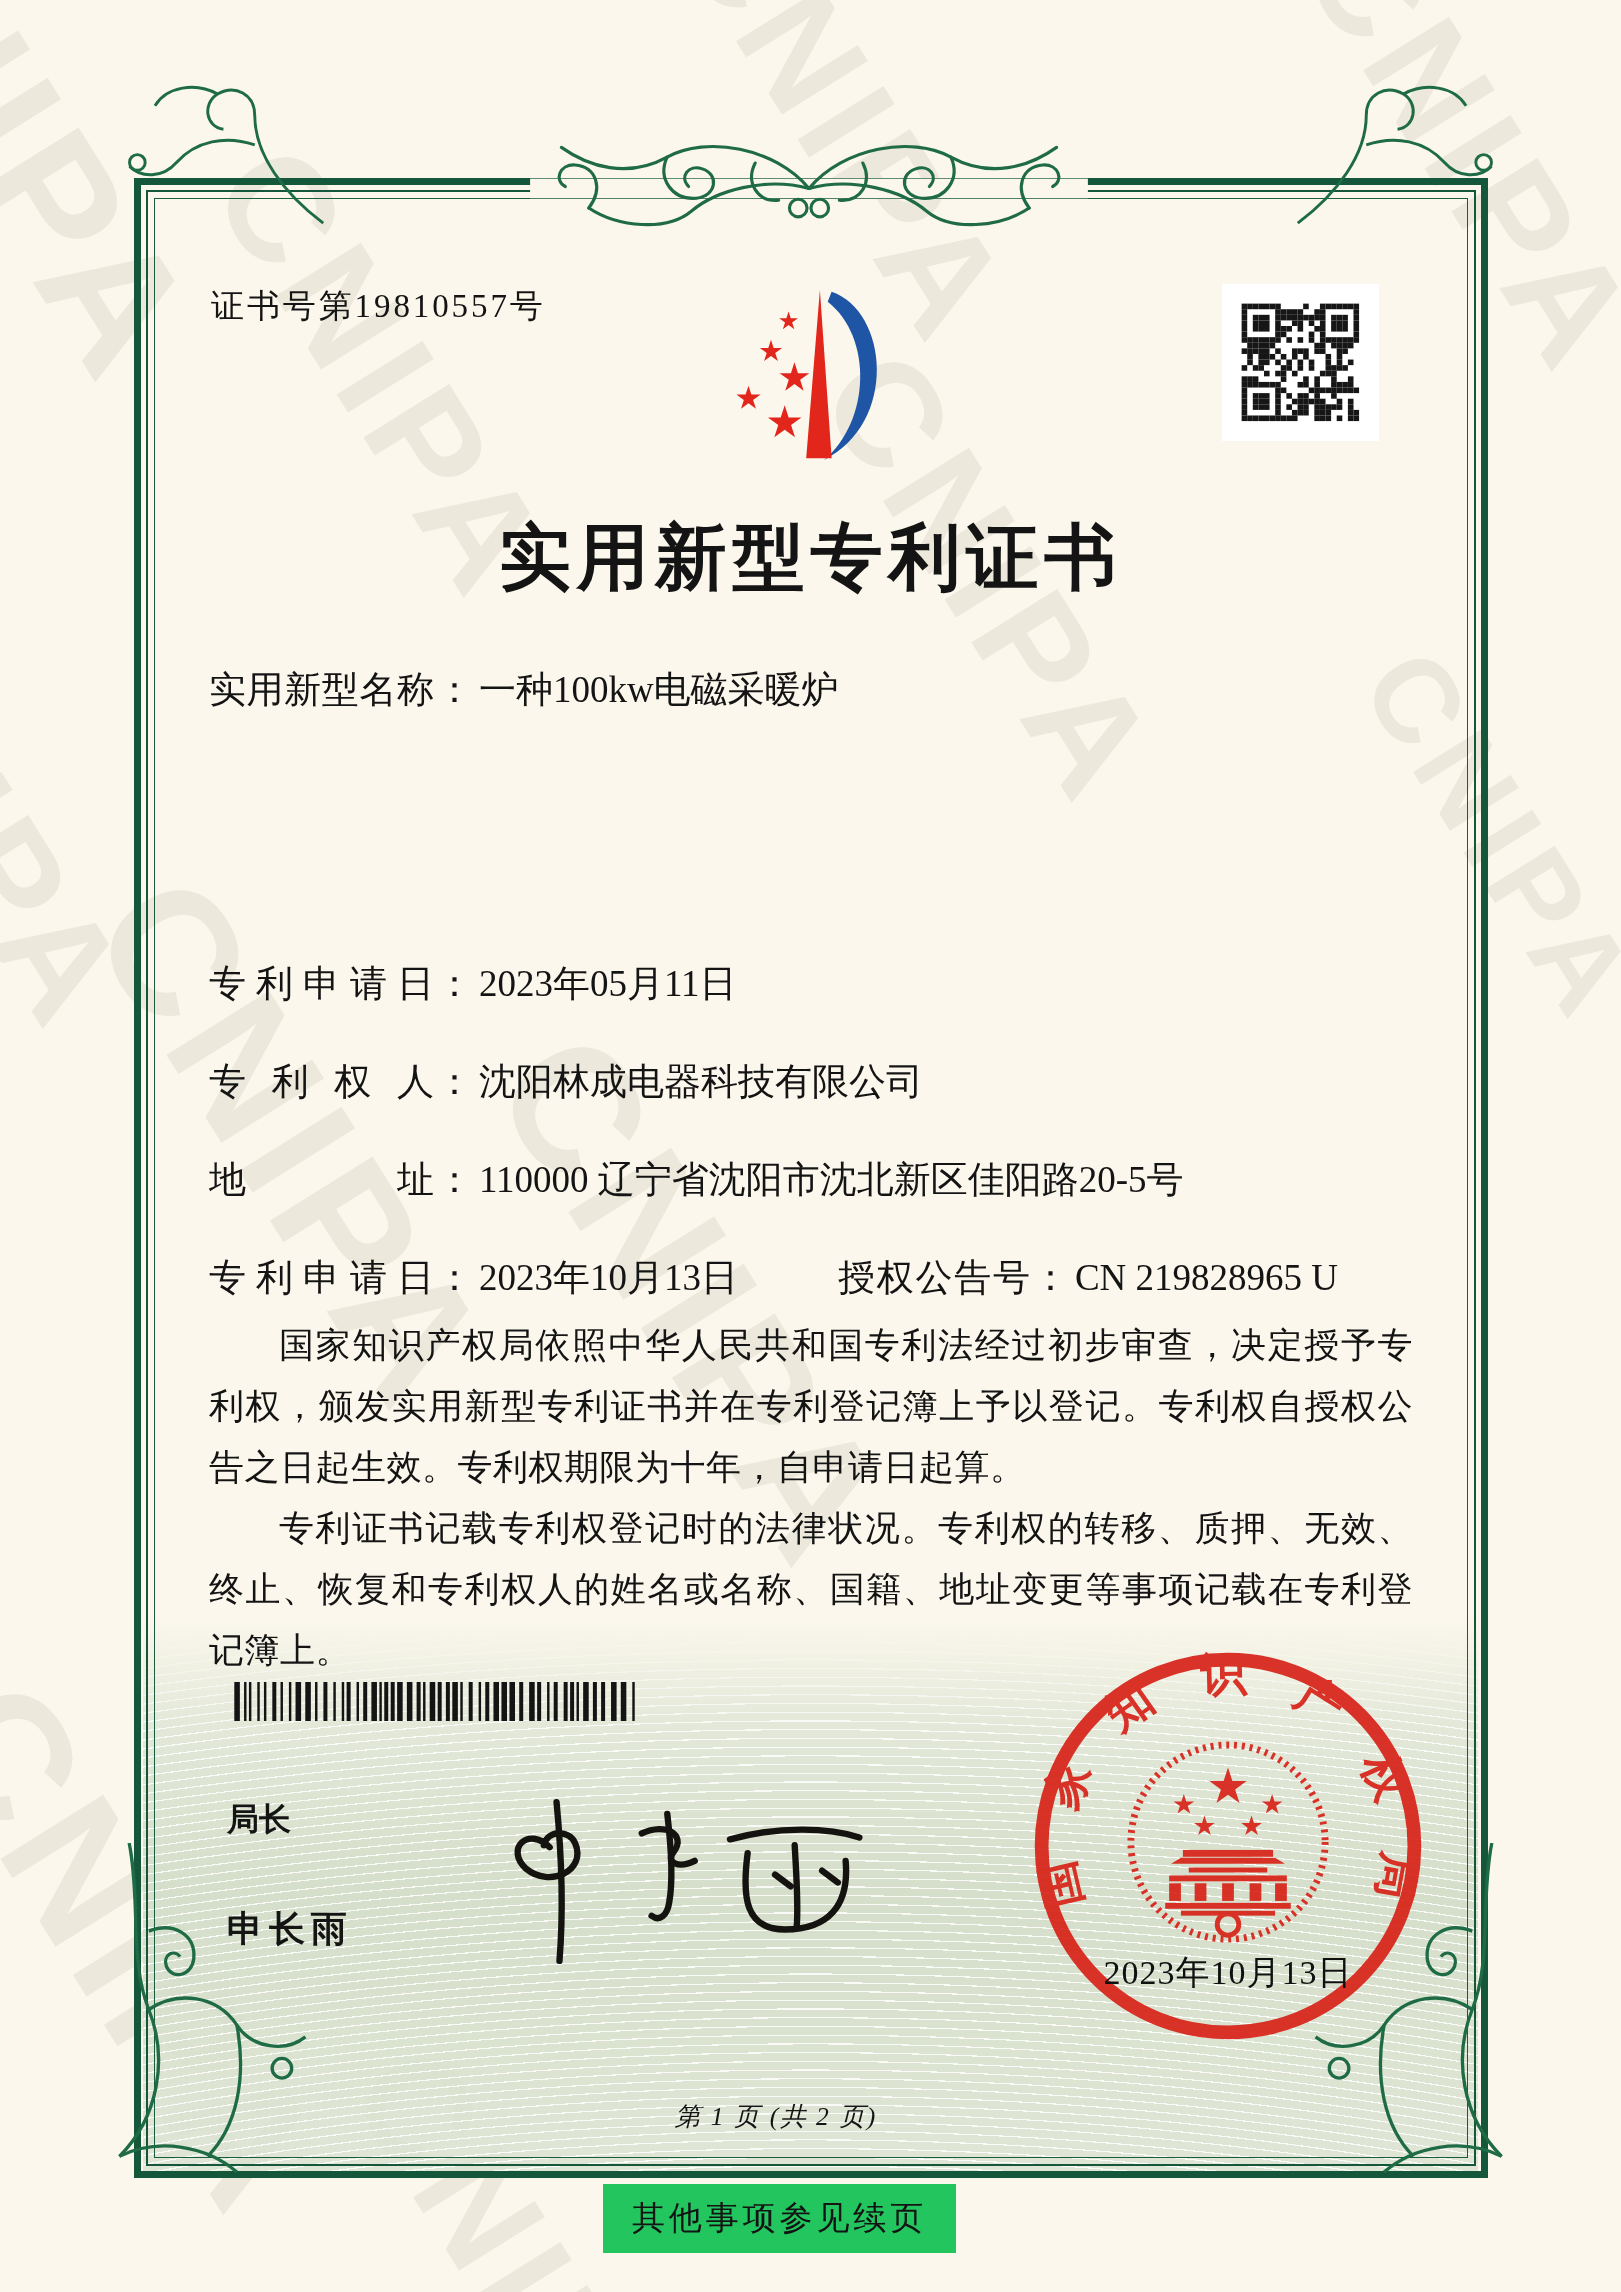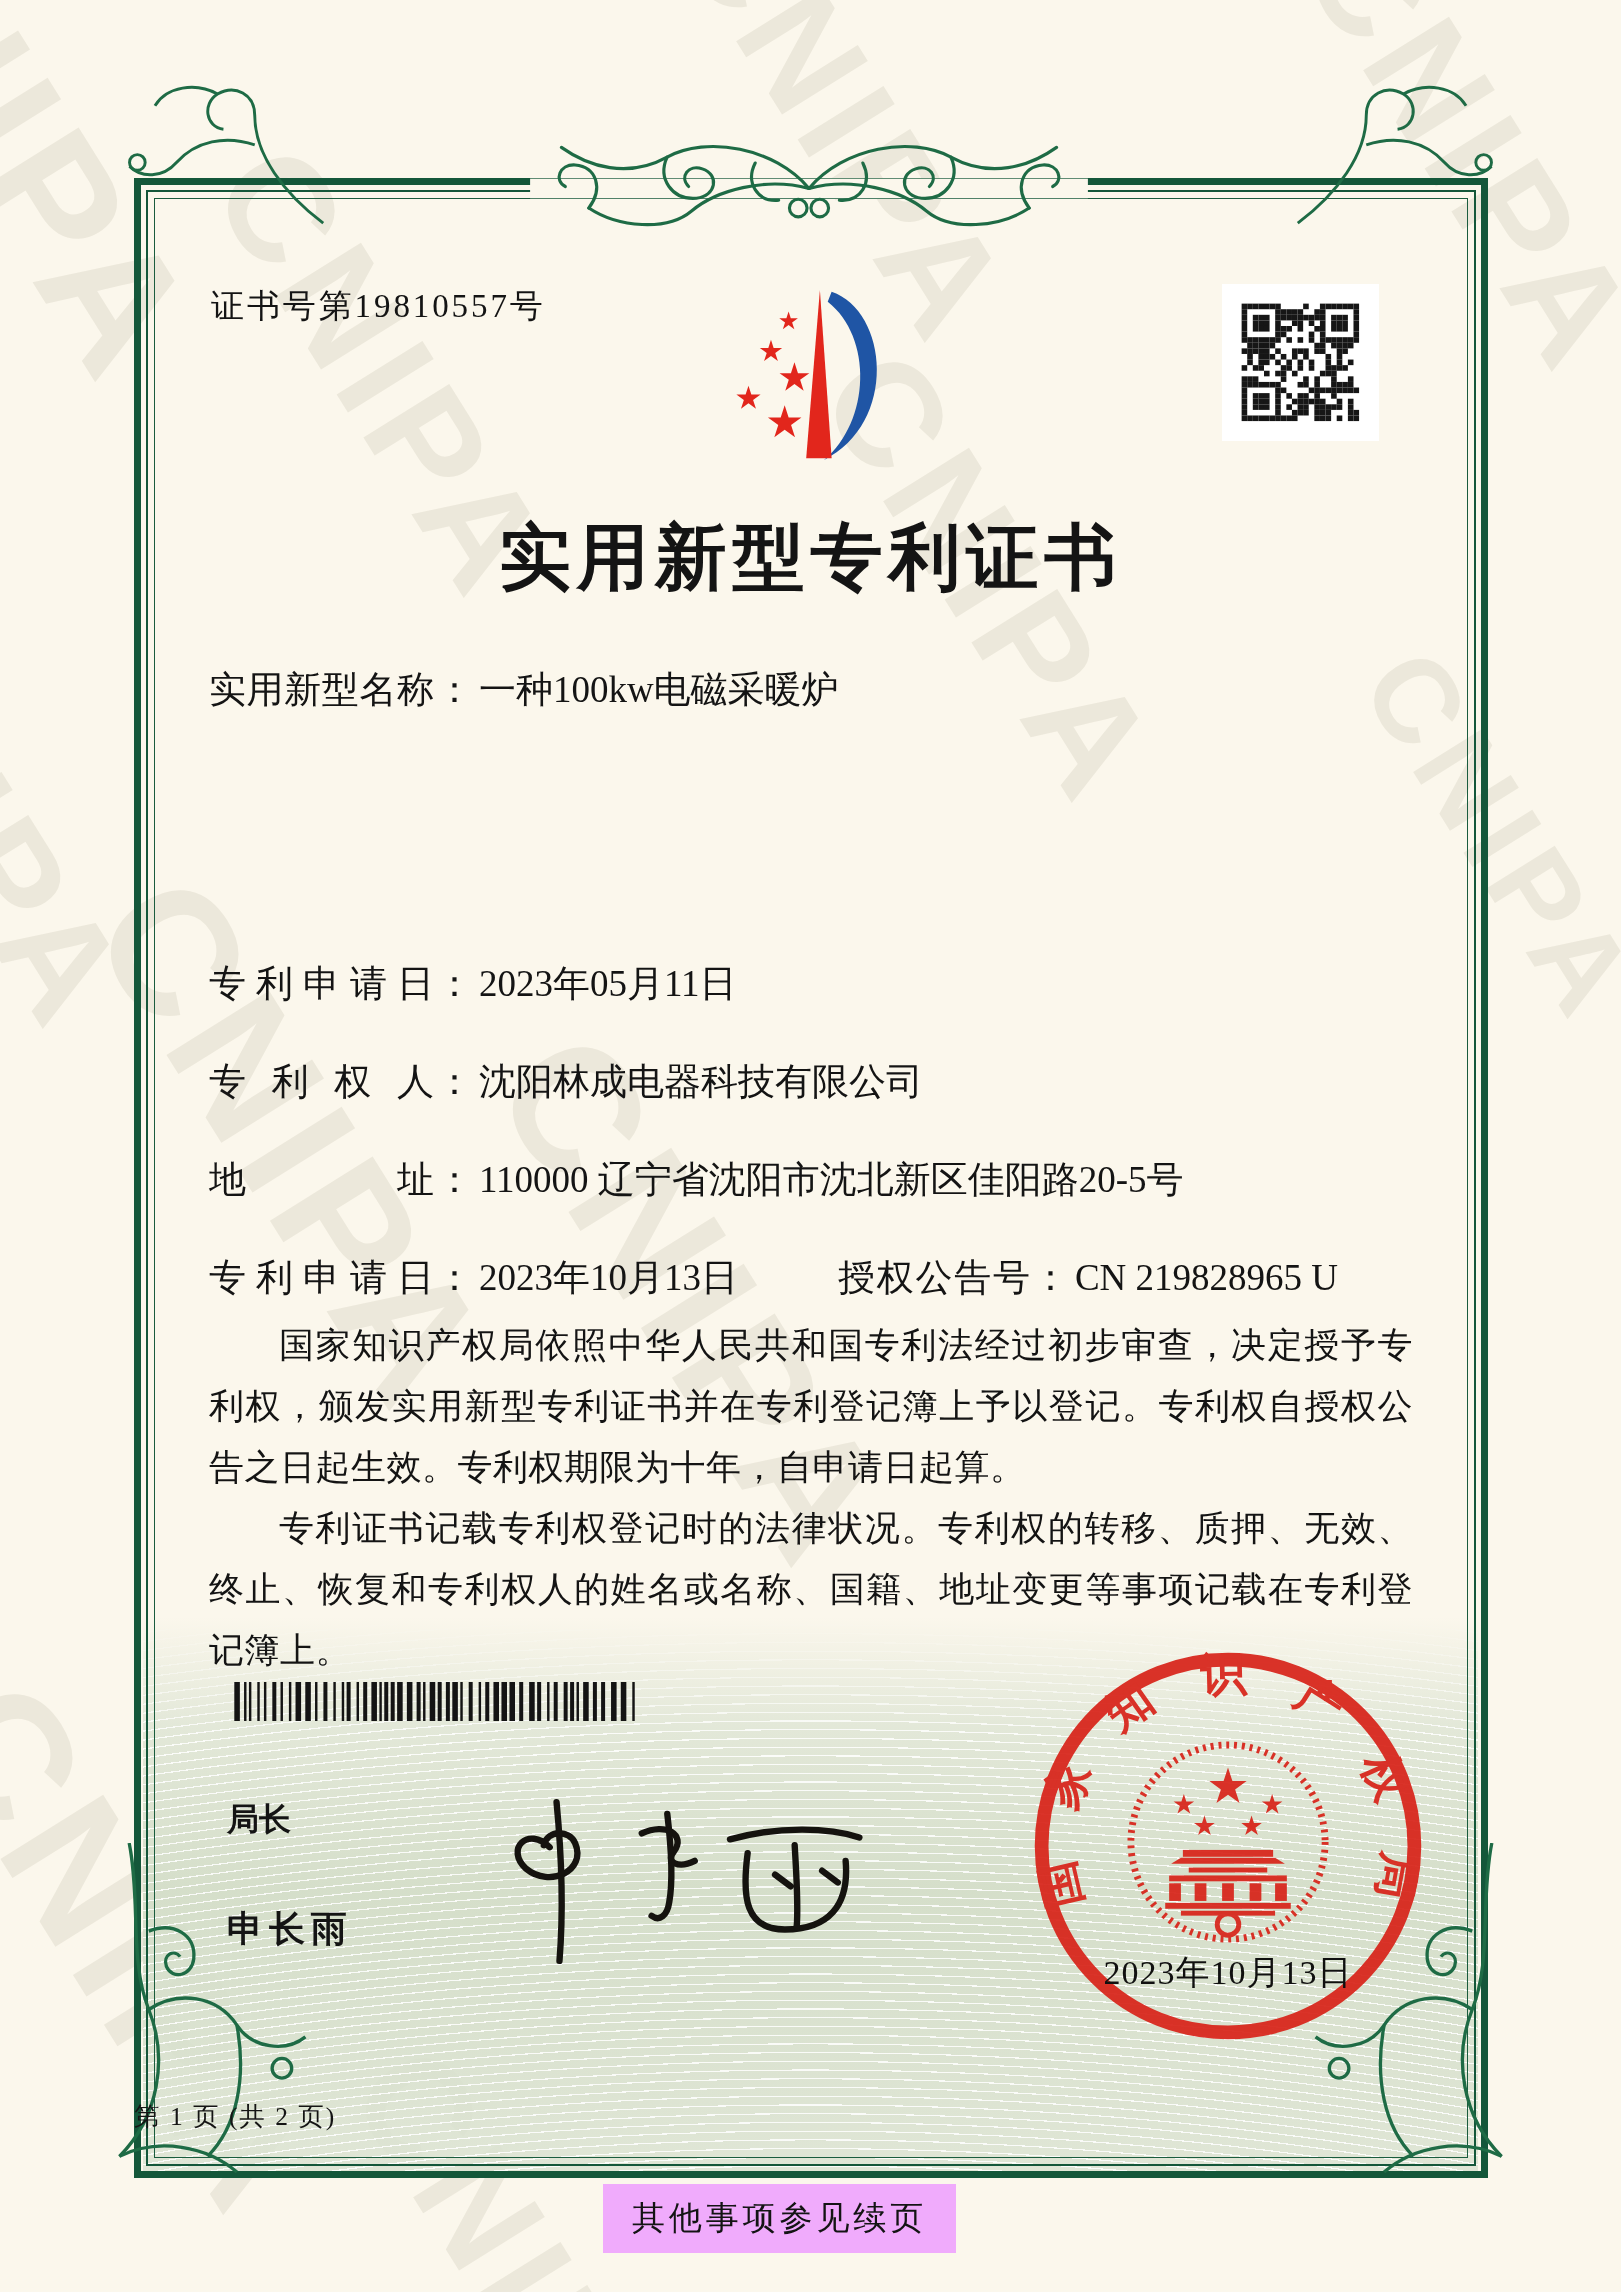--- a/index.html
+++ b/index.html
@@ -65,26 +65,26 @@
     font-family:"DejaVu Sans","Liberation Sans",sans-serif;}
   .signer-name{position:absolute; left:227px; top:1905px; font-size:36px; font-weight:bold;
     font-family:"DejaVu Sans","Liberation Sans",sans-serif; letter-spacing:5.9px;}
   .signature{position:absolute; left:485px; top:1796px;}
   .seal{position:absolute; left:1022px; top:1640px;}
   .seal-date{
     position:absolute; left:1081px; top:1950px; width:294px; text-align:center;
     font-size:34px; color:#101010; letter-spacing:1px;
   }
   .page-footer{
-    position:absolute; left:134px; top:2099px; width:1284px; text-align:left;
-    font-size:25.5px; letter-spacing:2px;
+    position:absolute; left:134px; top:2099px; width:1284px; text-align:center;
+    font-size:25.5px; letter-spacing:2px;font-style:italic;
   }
   .cont-strip{
     position:absolute; left:603px; top:2184px; width:353px; height:69px;
-    background:#f0abfc; display:flex; align-items:center; justify-content:center;
+    background:#22c55e; display:flex; align-items:center; justify-content:center;
   }
   .cont-strip span{font-size:33px; letter-spacing:3.9px;}
 </style>
 </head>
 <body>
 
 <div class="page">
 
   <div class="wm s180" style="left:-69px;top:-186px">CNIPA</div>
   <div class="wm s150" style="left:784px;top:-137px">CNIPA</div>

